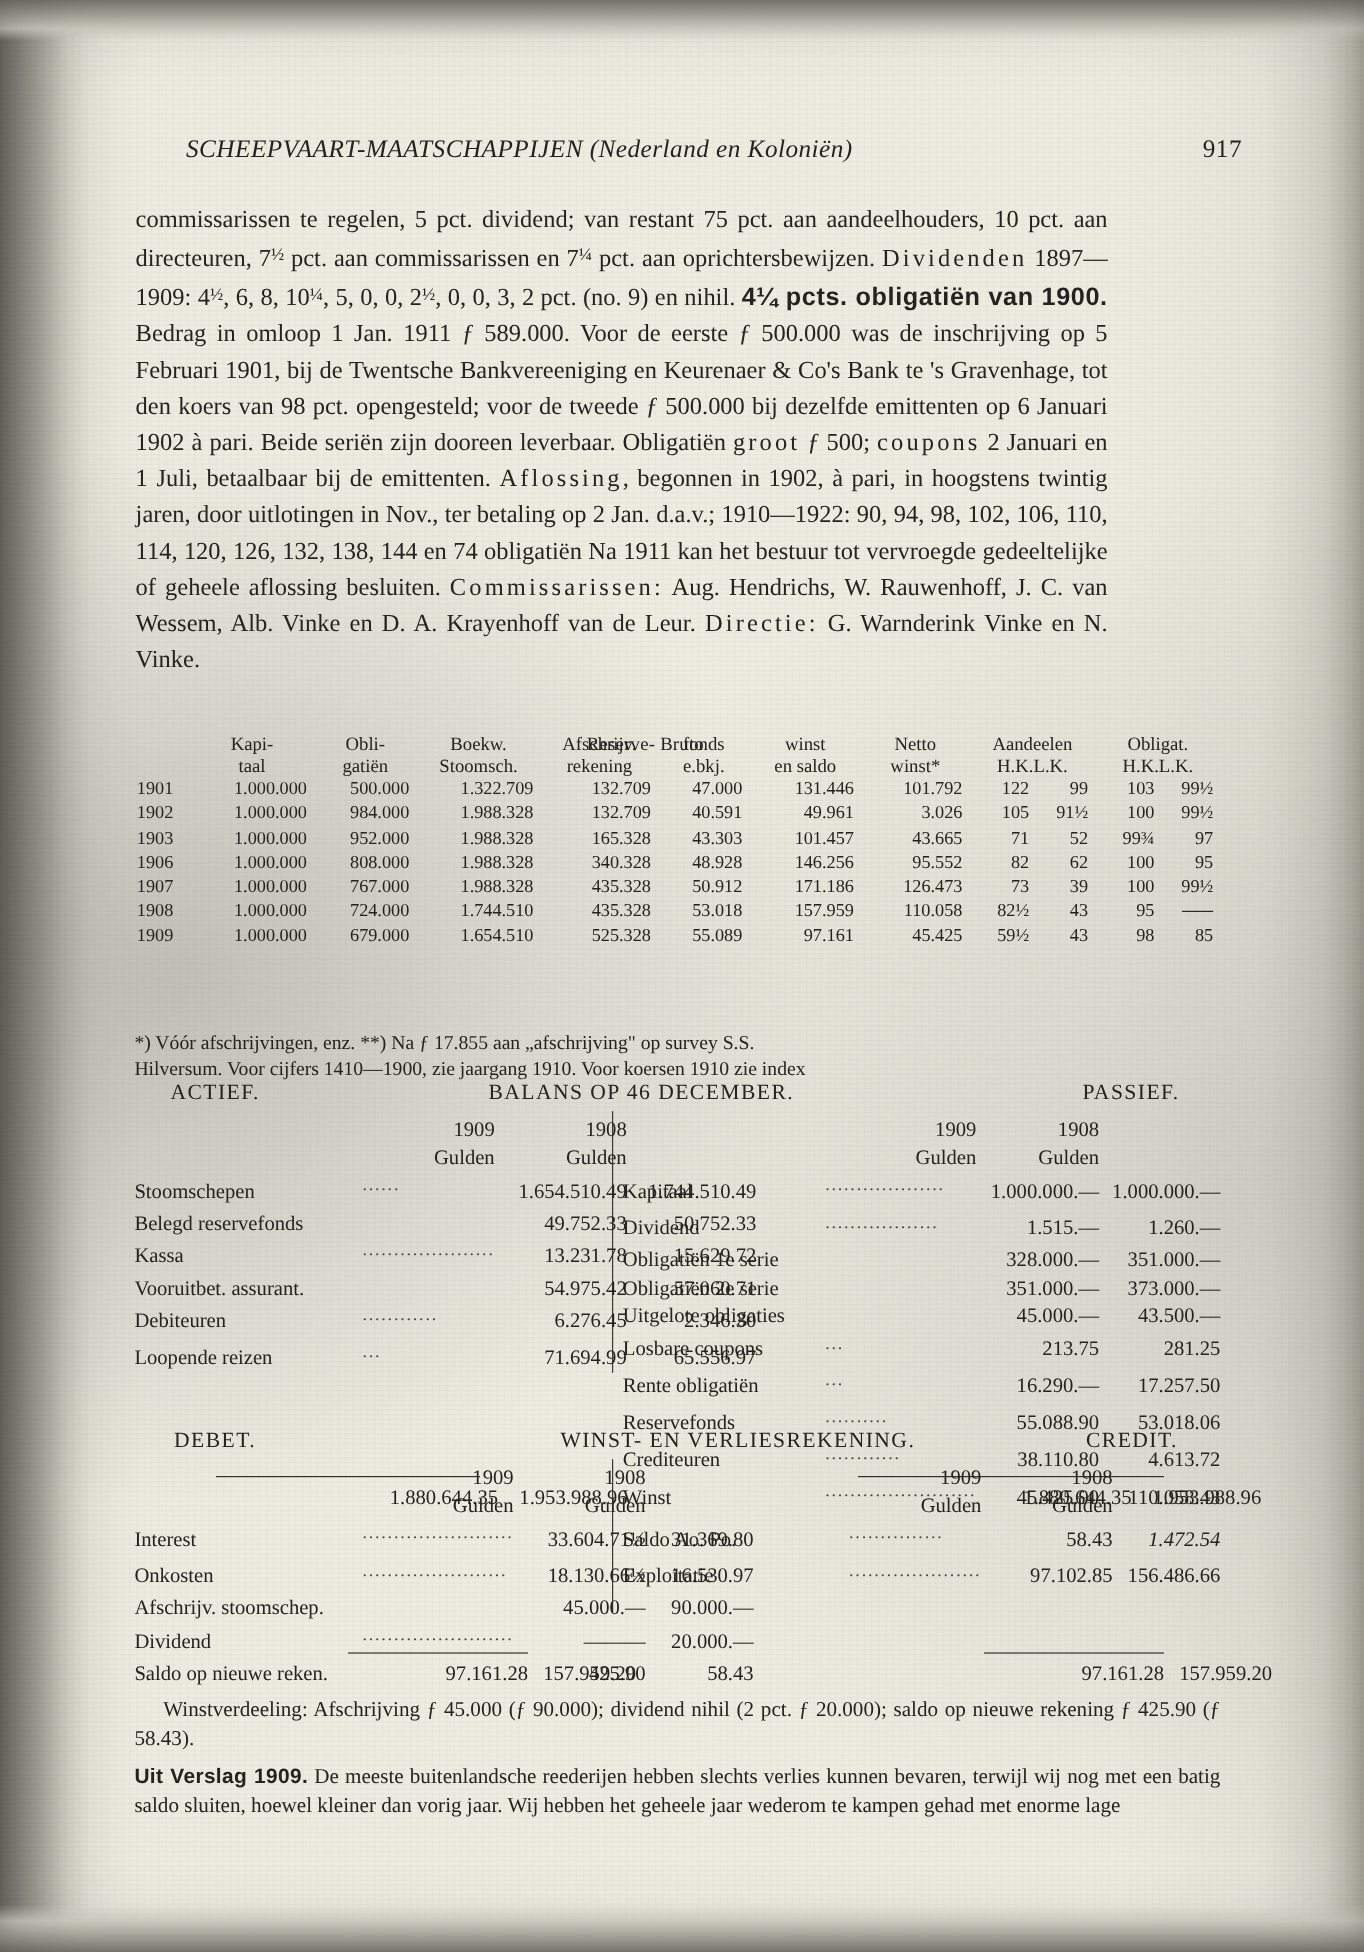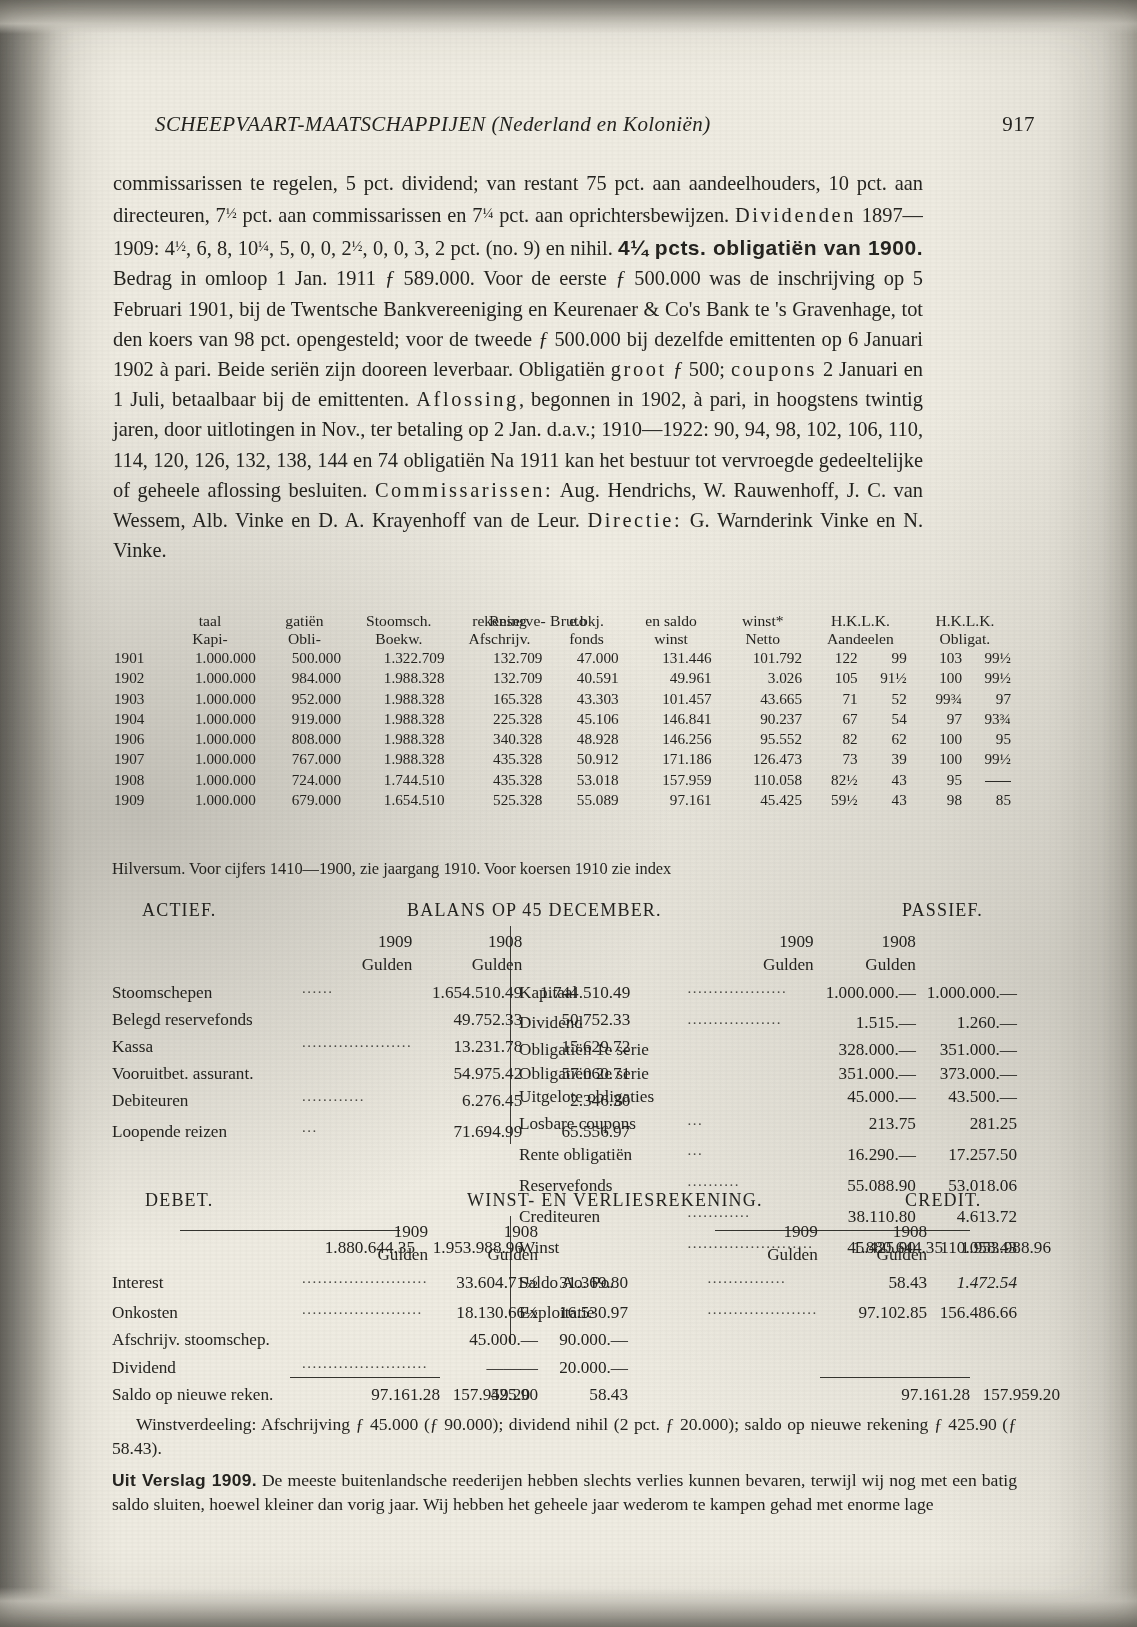--- a/index.html
+++ b/index.html
@@ -81,41 +81,41 @@
     </div>
 
     <div class="bodypar" id="bodypar"><span>commissarissen te regelen, 5 pct. dividend; van restant 75 pct. aan aandeelhouders, 10 pct. aan directeuren, 7</span><span class="frac">½</span><span> pct. aan commissarissen en 7</span><span class="frac">¼</span><span> pct. aan oprichtersbewijzen. </span><span class="sp">Dividenden</span><span> 1897—1909: 4</span><span class="frac">½</span><span>, 6, 8, 10</span><span class="frac">¼</span><span>, 5, 0, 0, 2</span><span class="frac">½</span><span>, 0, 0, 3, 2 pct. (no. 9) en nihil. </span><span class="big">4¼ pcts. obligatiën van 1900.</span><span> Bedrag in omloop 1 Jan. 1911 </span><span class="fsym">ƒ</span><span> 589.000. Voor de eerste </span><span class="fsym">ƒ</span><span> 500.000 was de inschrijving op 5 Februari 1901, bij de Twentsche Bankvereeniging en Keurenaer &amp; Co's Bank te 's Gravenhage, tot den koers van 98 pct. opengesteld; voor de tweede </span><span class="fsym">ƒ</span><span> 500.000 bij dezelfde emittenten op 6 Januari 1902 à pari. Beide seriën zijn dooreen leverbaar. Obligatiën </span><span class="sp">groot</span><span> </span><span class="fsym">ƒ</span><span> 500; </span><span class="sp">coupons</span><span> 2 Januari en 1 Juli, betaalbaar bij de emittenten. </span><span class="sp">Aflossing</span><span>, begonnen in 1902, à pari, in hoogstens twintig jaren, door uitlotingen in Nov., ter betaling op 2 Jan. d.a.v.; 1910—1922: 90, 94, 98, 102, 106, 110, 114, 120, 126, 132, 138, 144 en 74 obligatiën  Na 1911 kan het bestuur tot vervroegde gedeeltelijke of geheele aflossing besluiten. </span><span class="sp">Commissarissen:</span><span> Aug. Hendrichs, W. Rauwenhoff, J. C. van Wessem, Alb. Vinke en D. A. Krayenhoff van de Leur. </span><span class="sp">Directie:</span><span> G. Warnderink Vinke en N. Vinke.</span></div>
 
     <div class="supertop">Reserve- Bruto</div>
     <div class="stat">
       <table>
         <thead id="stat-head">
             <tr>
               <td class="hcell"></td>
+              <td class="hcell">Kapi-</td>
+              <td class="hcell">Obli-</td>
+              <td class="hcell">Boekw.</td>
+              <td class="hcell">Afschrijv.</td>
+              <td class="hcell">fonds</td>
+              <td class="hcell">winst</td>
+              <td class="hcell">Netto</td>
+              <td class="hcell" colspan="2">Aandeelen</td>
+              <td class="hcell" colspan="2">Obligat.</td>
+            </tr>
+            <tr>
+              <td class="hcell"></td>
               <td class="hcell">taal</td>
               <td class="hcell">gatiën</td>
               <td class="hcell">Stoomsch.</td>
               <td class="hcell">rekening</td>
               <td class="hcell">e.bkj.</td>
               <td class="hcell">en saldo</td>
               <td class="hcell">winst*</td>
               <td class="hcell" colspan="2">H.K.L.K.</td>
               <td class="hcell" colspan="2">H.K.L.K.</td>
-            </tr>
-            <tr>
-              <td class="hcell"></td>
-              <td class="hcell">Kapi-</td>
-              <td class="hcell">Obli-</td>
-              <td class="hcell">Boekw.</td>
-              <td class="hcell">Afschrijv.</td>
-              <td class="hcell">fonds</td>
-              <td class="hcell">winst</td>
-              <td class="hcell">Netto</td>
-              <td class="hcell" colspan="2">Aandeelen</td>
-              <td class="hcell" colspan="2">Obligat.</td>
             </tr>
           </thead>
         <tbody id="stat-body">
             <tr>
               <td class="yr" style="width: 52px;">1901</td>
               <td class="num" style="width: 118px;">1.000.000</td>
               <td class="num" style="width: 96px;">500.000</td>
               <td class="num" style="width: 118px;">1.322.709</td>
               <td class="num" style="width: 112px;">132.709</td>
               <td class="num" style="width: 86px;">47.000</td>
@@ -148,34 +148,20 @@
               <td class="num" style="width: 112px;">165.328</td>
               <td class="num" style="width: 86px;">43.303</td>
               <td class="num" style="width: 108px;">101.457</td>
               <td class="num" style="width: 104px;">43.665</td>
               <td class="num" style="width: 62px;">71</td>
               <td class="num" style="width: 52px;">52</td>
               <td class="num" style="width: 62px;">99¾</td>
               <td class="num" style="width: 52px;">97</td>
             </tr>
             <tr>
-              <td class="yr" style="width: 52px;">1904</td>
-              <td class="num" style="width: 118px;">1.000.000</td>
-              <td class="num" style="width: 96px;">919.000</td>
-              <td class="num" style="width: 118px;">1.988.328</td>
-              <td class="num" style="width: 112px;">225.328</td>
-              <td class="num" style="width: 86px;">45.106</td>
-              <td class="num" style="width: 108px;">146.841</td>
-              <td class="num" style="width: 104px;">90.237</td>
-              <td class="num" style="width: 62px;">67</td>
-              <td class="num" style="width: 52px;">54</td>
-              <td class="num" style="width: 62px;">97</td>
-              <td class="num" style="width: 52px;">93¾</td>
-            </tr>
-            <tr>
               <td class="yr" style="width: 52px;">1906</td>
               <td class="num" style="width: 118px;">1.000.000</td>
               <td class="num" style="width: 96px;">808.000</td>
               <td class="num" style="width: 118px;">1.988.328</td>
               <td class="num" style="width: 112px;">340.328</td>
               <td class="num" style="width: 86px;">48.928</td>
               <td class="num" style="width: 108px;">146.256</td>
               <td class="num" style="width: 104px;">95.552</td>
               <td class="num" style="width: 62px;">82</td>
               <td class="num" style="width: 52px;">62</td>
@@ -222,27 +208,28 @@
               <td class="num" style="width: 62px;">59½</td>
               <td class="num" style="width: 52px;">43</td>
               <td class="num" style="width: 62px;">98</td>
               <td class="num" style="width: 52px;">85</td>
             </tr>
           </tbody>
       </table>
     </div>
 
     <div class="fnote">
+      <div>*) Vóór afschrijvingen, enz.  **) Na ƒ 17.855 aan „afschrijving" op survey S.S.</div>
       <div>Hilversum. Voor cijfers 1410—1900, zie jaargang 1910. Voor koersen 1910 zie index</div>
     </div>
 
     <div class="sec" style="left:112px;top:900px;width:905px;">
       <div style="position:relative;height:30px;">
         <span class="cap" style="position:absolute;left:30px;">ACTIEF.</span>
-        <span class="cap" style="position:absolute;left:295px;">BALANS OP 45 DECEMBER.</span>
+        <span class="cap" style="position:absolute;left:295px;">BALANS OP 46 DECEMBER.</span>
         <span class="cap" style="position:absolute;left:790px;">PASSIEF.</span>
       </div>
       <div class="vrule" style="left:398px;top:26px;height:218px;"></div>
       <div style="position:relative;">
         <table class="fin" style="position:absolute;left:0px;top:0;">
           <thead id="bal-l-head">
               <tr>
                 <td style="width: 190px;"></td>
                 <td class="yrh" style="width: 110px;">1909</td>
                 <td class="yrh" style="width: 108px;">1908</td>

